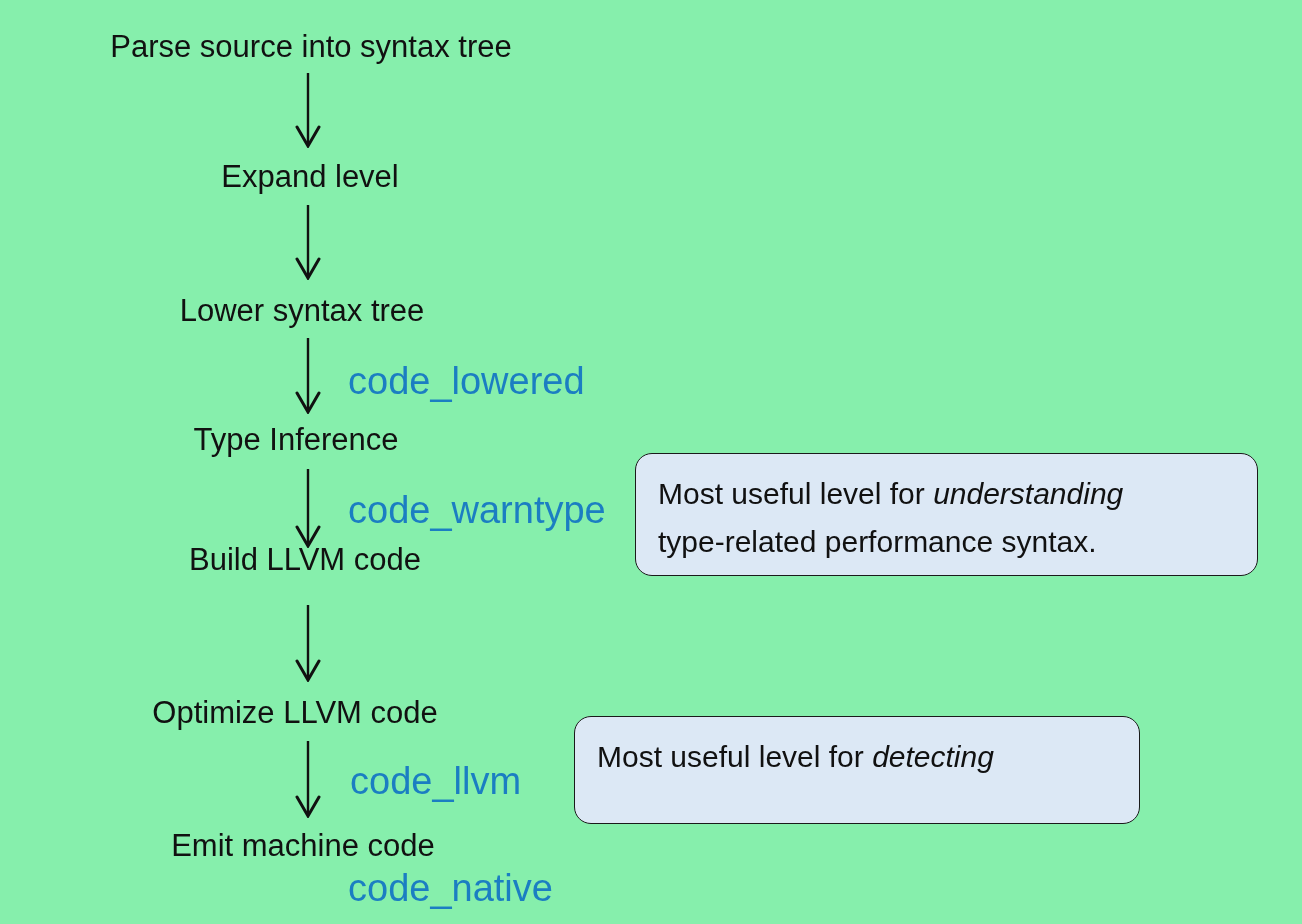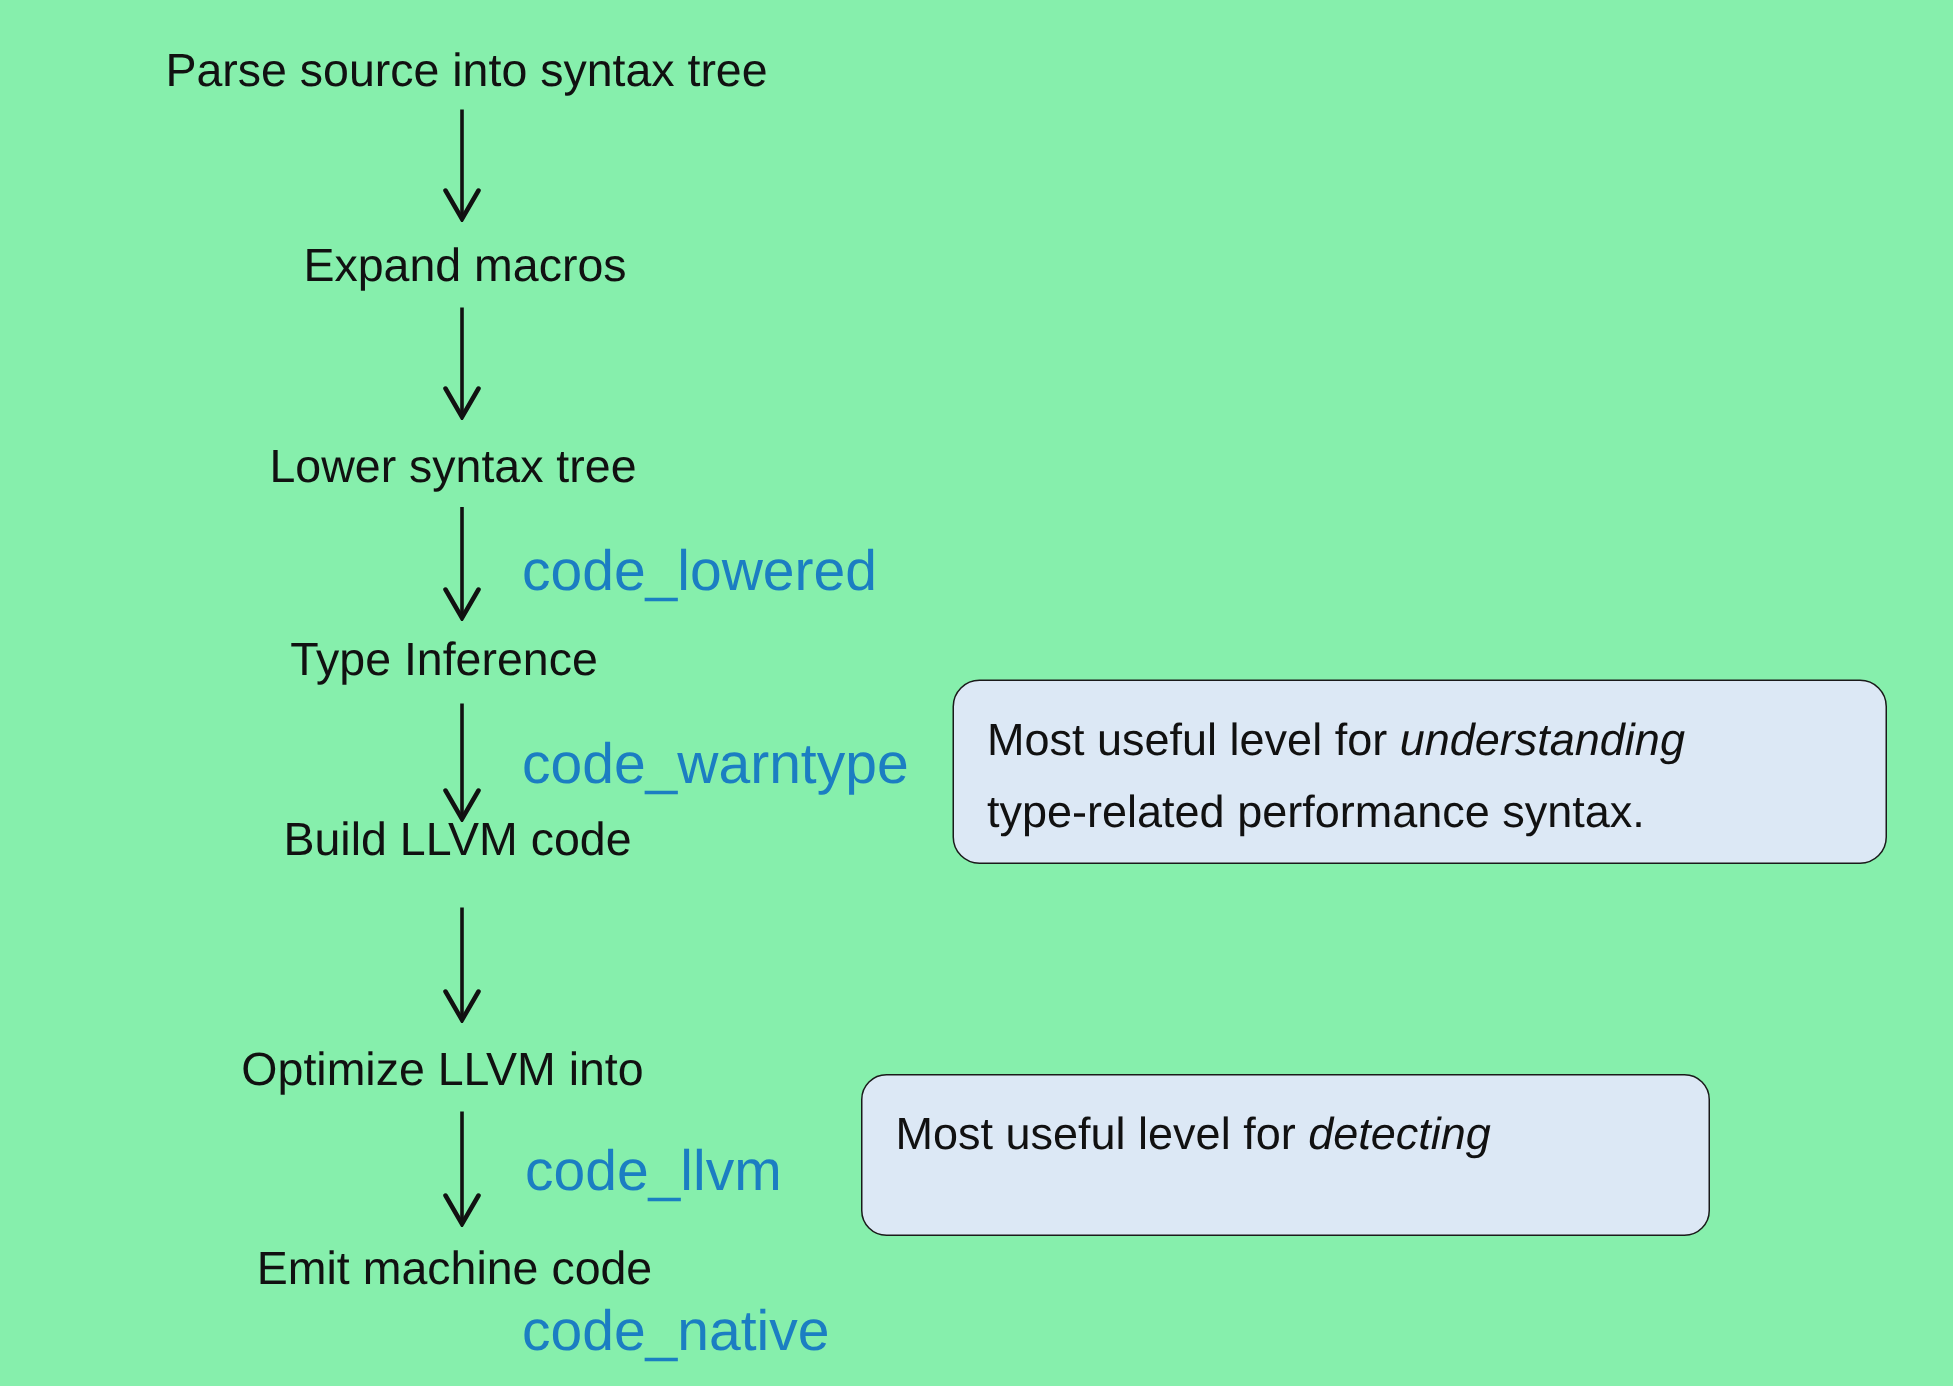--- a/index.html
+++ b/index.html
@@ -48,21 +48,21 @@
     background:var(--callout-fill);
     border:1.6px solid var(--callout-border);
     border-radius:17px;
     padding:16px 22px 0 22px;
     font-size:30px;
     line-height:48px;
     color:var(--ink);
   }
   .callout .line{white-space:nowrap;}
   .callout em{font-style:italic;}
-  #callout-1{left:635px;top:453px;width:623px;height:123px;border-radius:18px;}
+  #callout-1{left:635px;top:453px;width:623px;height:123px;}
   #callout-2{left:574px;top:716px;width:566px;height:108px;}
 
   #step-1{left:311px;top:28px;}
   #step-2{left:310px;top:158px;}
   #step-3{left:302px;top:292px;}
   #step-4{left:296px;top:421px;}
   #step-5{left:305px;top:541px;}
   #step-6{left:295px;top:694px;}
   #step-7{left:303px;top:827px;}
 
@@ -85,21 +85,21 @@
 
   <div class="step" id="step-1">Parse source into syntax tree</div>
 
   <div class="arrow" id="arrow-1">
     <svg width="44" height="76" viewBox="0 0 44 76">
       <line x1="22" y1="1" x2="22" y2="72"></line>
       <polyline points="11,55 22,74 33,55"></polyline>
     </svg>
   </div>
 
-  <div class="step" id="step-2">Expand macros</div>
+  <div class="step" id="step-2">Expand level</div>
 
   <div class="arrow" id="arrow-2">
     <svg width="44" height="76" viewBox="0 0 44 76">
       <line x1="22" y1="1" x2="22" y2="72"></line>
       <polyline points="11,55 22,74 33,55"></polyline>
     </svg>
   </div>
 
   <div class="step" id="step-3">Lower syntax tree</div>
 
@@ -123,21 +123,21 @@
 
   <div class="step" id="step-5">Build LLVM code</div>
 
   <div class="arrow" id="arrow-5">
     <svg width="44" height="78" viewBox="0 0 44 78">
       <line x1="22" y1="1" x2="22" y2="74"></line>
       <polyline points="11,57 22,76 33,57"></polyline>
     </svg>
   </div>
 
-  <div class="step" id="step-6">Optimize LLVM into</div>
+  <div class="step" id="step-6">Optimize LLVM code</div>
 
   <div class="arrow" id="arrow-6">
     <svg width="44" height="78" viewBox="0 0 44 78">
       <line x1="22" y1="1" x2="22" y2="74"></line>
       <polyline points="11,57 22,76 33,57"></polyline>
     </svg>
   </div>
   <div class="flow-label" id="label-llvm">code_llvm</div>
 
   <div class="step" id="step-7">Emit machine code</div>

